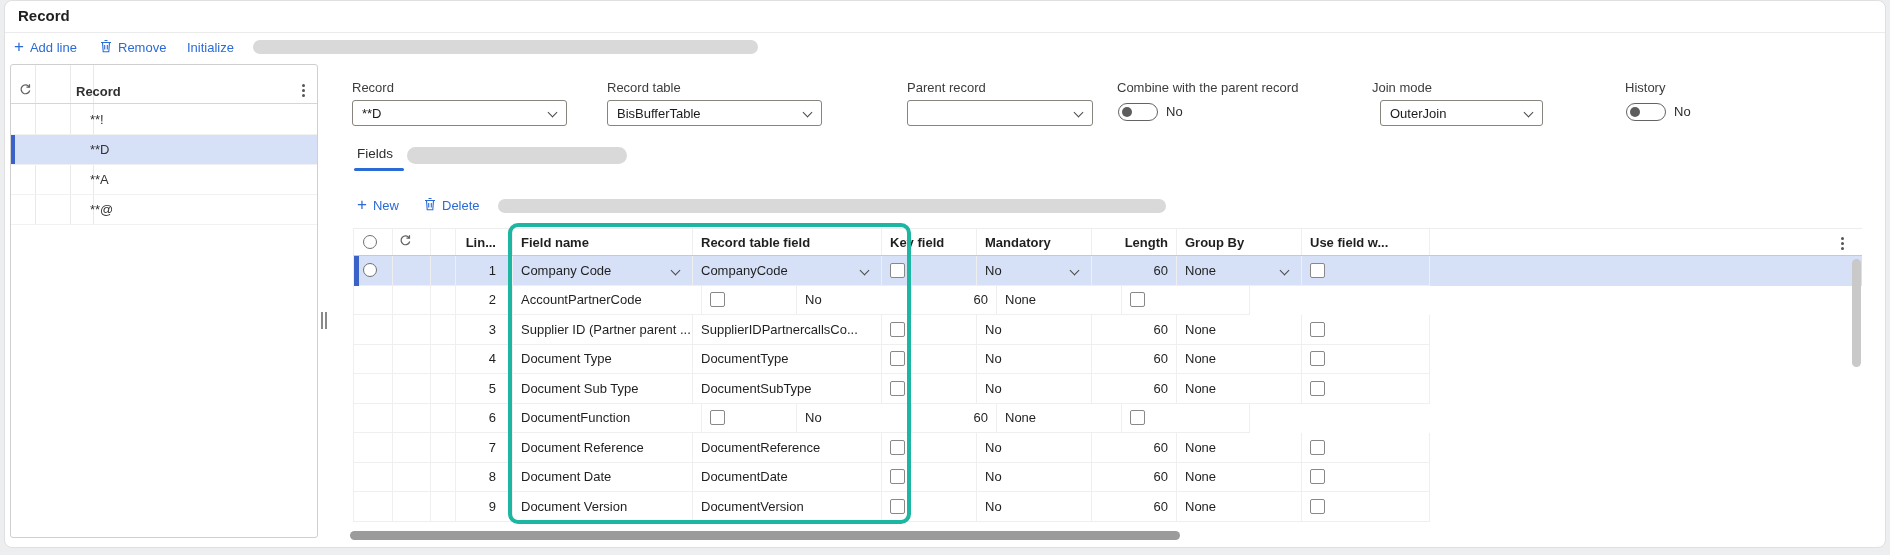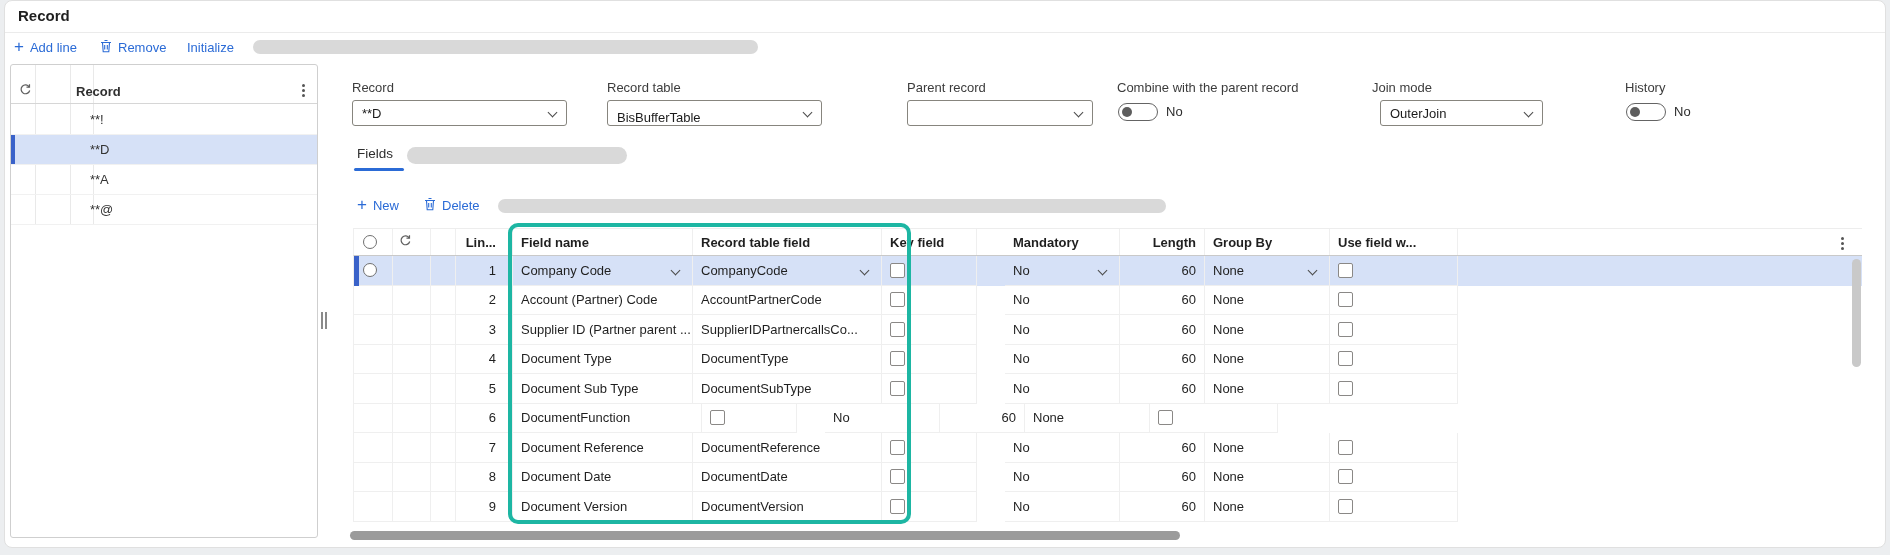--- a/index.html
+++ b/index.html
@@ -65,21 +65,21 @@
            border-right:1px solid #efefef; border-bottom:1px solid #efefef; padding-left:8px;
            white-space:nowrap; overflow:hidden; }
   .gcell .chev { margin-left:auto; margin-right:13px; flex:none; }
   .c-sel  { width:39px; padding-left:9px; }
   .c-ref  { width:38px; padding-left:6px; }
   .c-n1   { width:25px; padding-left:0; }
   .c-line { width:57px; justify-content:flex-end; padding:0 16px 0 0; }
   .c-fname{ width:180px; }
   .c-rtf  { width:189px; }
   .c-key  { width:95px; }
-  .c-mand { width:115px;margin-left:28px; }
+  .c-mand { width:115px; }
   .c-len  { width:85px; justify-content:flex-end; padding:0 8px 0 0; }
   .c-grp  { width:125px; }
   .c-use  { width:128px; }
   .c-fill { flex:1; border-right:none; border-bottom:none; padding:0; }
   .radio { width:14px; height:14px; border:1px solid #707070; border-radius:50%; background:#fff; flex:none; cursor:pointer; }
   .cb { width:15px; height:15px; border:1px solid #8a8886; border-radius:2px; background:#fff; flex:none; cursor:pointer; }
   .grid-menu { position:absolute; right:16px; top:7px; }
 
   .hibox { left:508px; top:223px; width:403px; height:301px; border:4px solid var(--hibox,#1db6a3);
            border-radius:10px; pointer-events:none; }
@@ -147,21 +147,21 @@
     <i></i>
   </div>
 
 <div class="abs flabel" style="left:352px;">Record</div>
 <div class="abs combo" style="left:352px;width:215px;">
   <span>**D</span>
   <span class="chev"></span>
 </div>
 
 <div class="abs flabel" style="left:607px;">Record table</div>
-<div class="abs combo" style="left:607px;width:215px;align-items:flex-end;">
+<div class="abs combo" style="left:607px;width:215px;">
   <span>BisBufferTable</span>
   <span class="chev"></span>
 </div>
 
 <div class="abs flabel" style="left:907px;">Parent record</div>
 <div class="abs combo" style="left:907px;width:186px;">
   <span></span>
   <span class="chev"></span>
 </div>
 
@@ -255,23 +255,20 @@
         </div>
         <div class="gcell c-fill"></div>
       </div>
       <div class="grow">
         <div class="gcell c-sel"></div>
         <div class="gcell c-ref"></div>
         <div class="gcell c-n1"></div>
         <div class="gcell c-line">
           <span>2</span>
         </div>
-        <div class="gcell c-fname">
-          <span>Account (Partner) Code</span>
-        </div>
         <div class="gcell c-rtf">
           <span>AccountPartnerCode</span>
         </div>
         <div class="gcell c-key">
           <span class="cb"></span>
         </div>
         <div class="gcell c-mand">
           <span>No</span>
         </div>
         <div class="gcell c-len">

